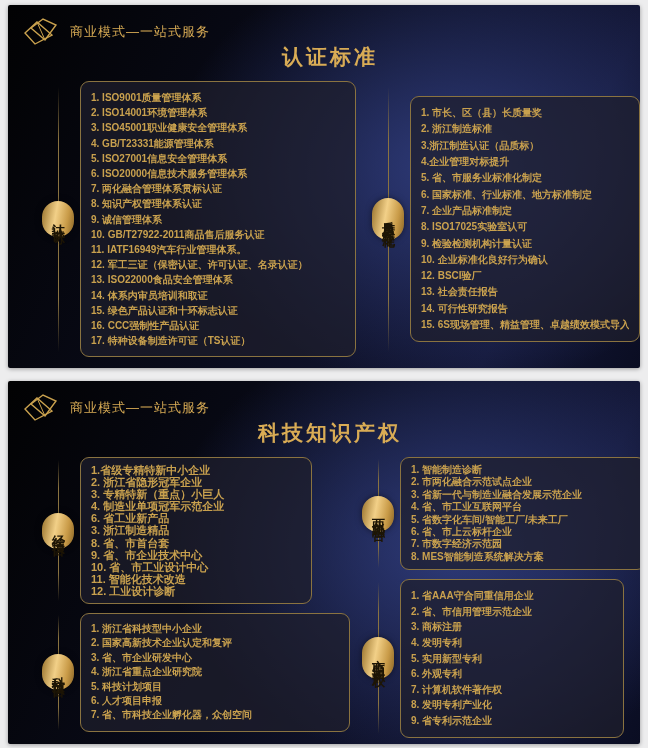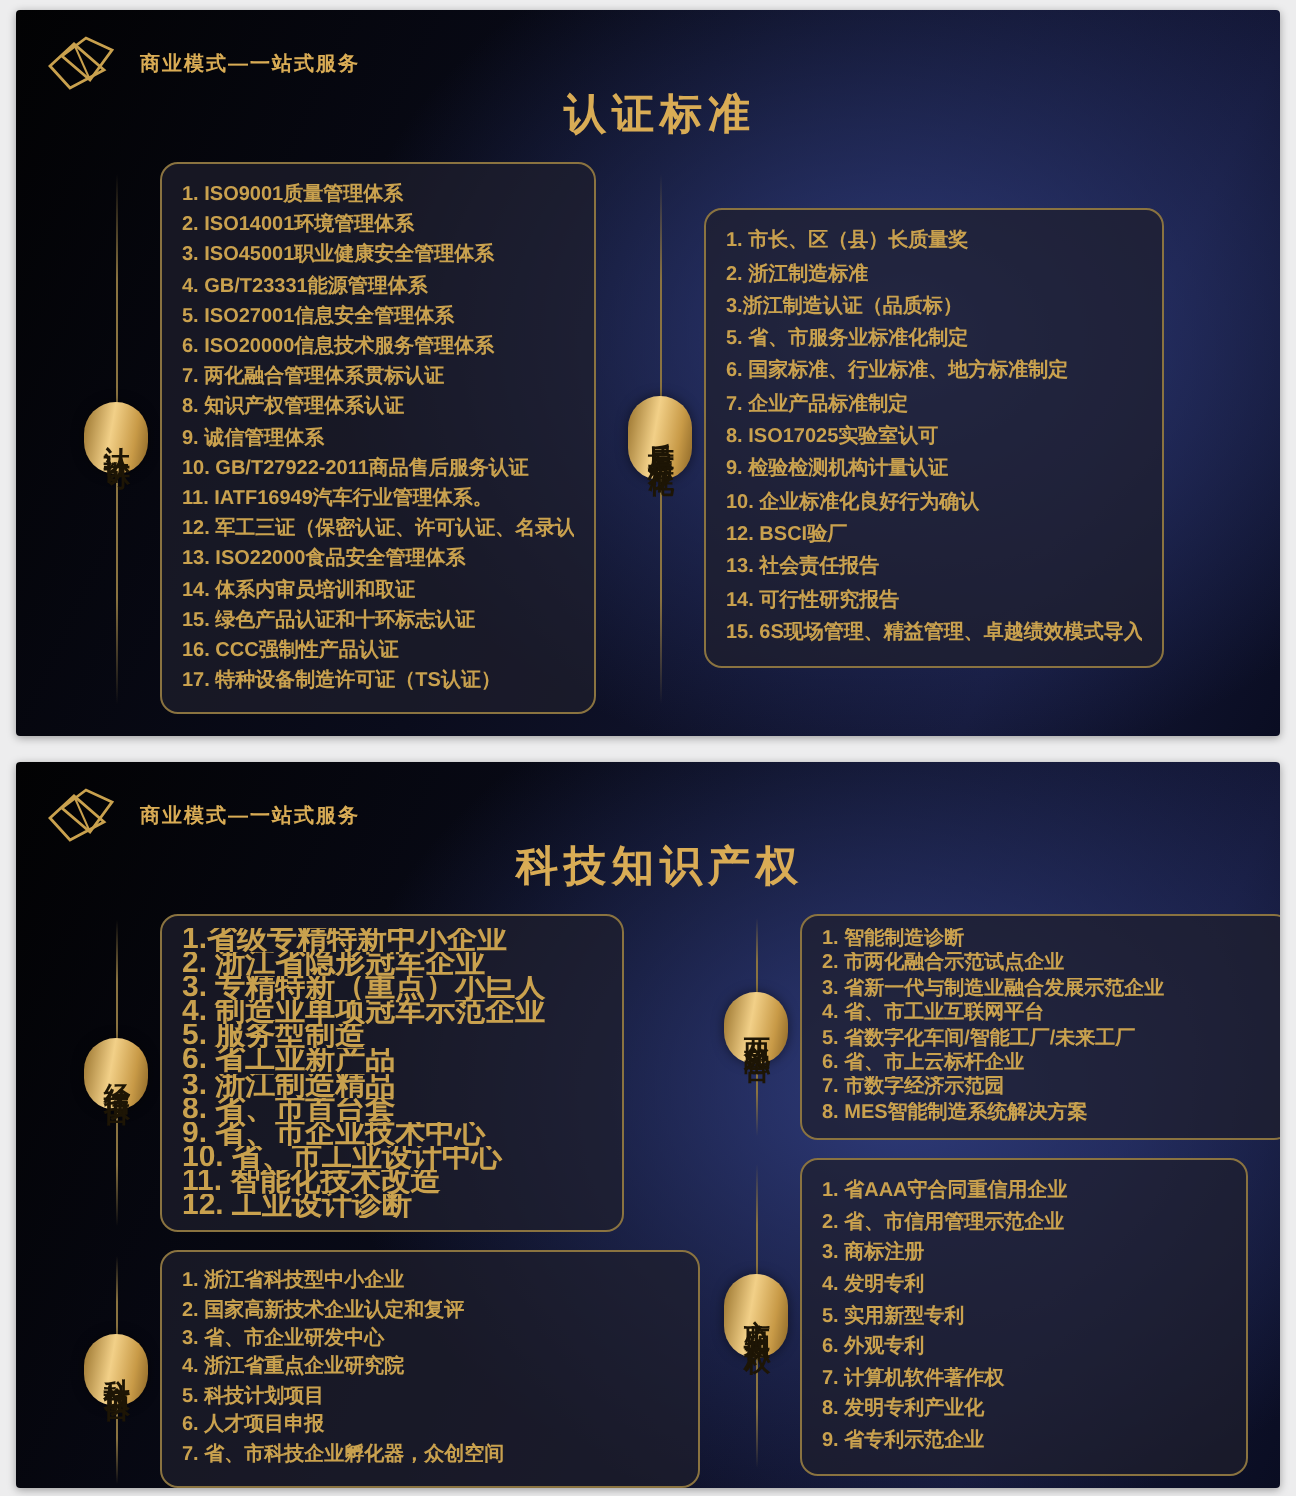--- a/index.html
+++ b/index.html
@@ -25,21 +25,21 @@
     width:632px;height:363px;
     border-radius:2px;
     background:
       radial-gradient(ellipse 62% 85% at 70% 45%, rgba(48,61,126,0.95), rgba(10,12,30,0) 72%),
       linear-gradient(115deg,#020203 0%,#0a0c1c 45%,#141838 80%,#0a0d22 100%);
     box-shadow:0 1px 4px rgba(0,0,0,0.35);
     overflow:hidden;
   }
   .slide-header{position:absolute;top:10px;left:14px;display:flex;align-items:center;gap:10px;}
   .logo{width:38px;height:34px;display:block;}
-  .brand{color:var(--gold-title);font-size:10px;font-weight:bold;letter-spacing:1px;}
+  .brand{color:var(--gold-title);font-size:13px;font-weight:normal;letter-spacing:1px;}
   .slide-title{
     text-align:center;color:var(--gold-title);
     font-size:21px;font-weight:bold;letter-spacing:3px;
     padding-top:38px;
     margin-left:12px;
   }
   .content{display:flex;padding:10px 14px 0 28px;gap:10px;}
   .content.s2{gap:6px;}
   .col{display:flex;flex-direction:column;gap:9px;}
   .group{display:flex;align-items:center;}
@@ -63,23 +63,23 @@
     list-style:none;
     background:var(--panel-bg);
     border:1px solid var(--gold-border);
     border-radius:9px;
     padding:8px 10px;
     color:var(--gold-text);
     font-weight:bold;
   }
   ul.panel li{white-space:nowrap;overflow:hidden;}
   
-  .g1l ul{width:218px;font-size:10px;line-height:15.2px;}
+  .g1l ul{width:276px;font-size:10px;line-height:15.2px;}
   .g1r ul{width:230px;font-size:10px;line-height:16.3px;}
-  .g2a ul{width:232px;font-size:15px;line-height:12.1px;padding:6px 10px;}
+  .g2a ul{width:232px;font-size:11px;line-height:12.1px;padding:6px 10px;}
   .g2b ul{width:270px;font-size:10px;line-height:14.4px;}
   .g2c ul{width:246px;font-size:10px;line-height:12.4px;padding:6px 10px;}
   .g2d ul{width:224px;font-size:10px;line-height:15.6px;}
 </style>
 </head>
 <body>
 
 <div class="page">
 
   <section class="slide">
@@ -118,20 +118,21 @@
           </ul>
       </div>
       <div class="group g1r">
         <div class="label-col">
           <span class="pill">质量与标准化</span>
         </div>
         <ul class="panel">
             <li>1. 市长、区（县）长质量奖</li>
             <li>2. 浙江制造标准</li>
             <li>3.浙江制造认证（品质标）</li>
+            <li>4.企业管理对标提升</li>
             <li>5. 省、市服务业标准化制定</li>
             <li>6. 国家标准、行业标准、地方标准制定</li>
             <li>7. 企业产品标准制定</li>
             <li>8. ISO17025实验室认可</li>
             <li>9. 检验检测机构计量认证</li>
             <li>10. 企业标准化良好行为确认</li>
             <li>12. BSCI验厂</li>
             <li>13. 社会责任报告</li>
             <li>14. 可行性研究报告</li>
             <li>15. 6S现场管理、精益管理、卓越绩效模式导入</li>
@@ -154,21 +155,20 @@
       <div class="col">
         <div class="group g2a">
           <div class="label-col">
             <span class="pill">经信项目</span>
           </div>
           <ul class="panel">
               <li>1.省级专精特新中小企业</li>
               <li>2. 浙江省隐形冠军企业</li>
               <li>3. 专精特新（重点）小巨人</li>
               <li>4. 制造业单项冠军示范企业</li>
-              <li>5. 服务型制造</li>
               <li>6. 省工业新产品</li>
               <li>3. 浙江制造精品</li>
               <li>8. 省、市首台套</li>
               <li>9. 省、市企业技术中心</li>
               <li>10. 省、市工业设计中心</li>
               <li>11. 智能化技术改造</li>
               <li>12. 工业设计诊断</li>
             </ul>
         </div>
         <div class="group g2b">

